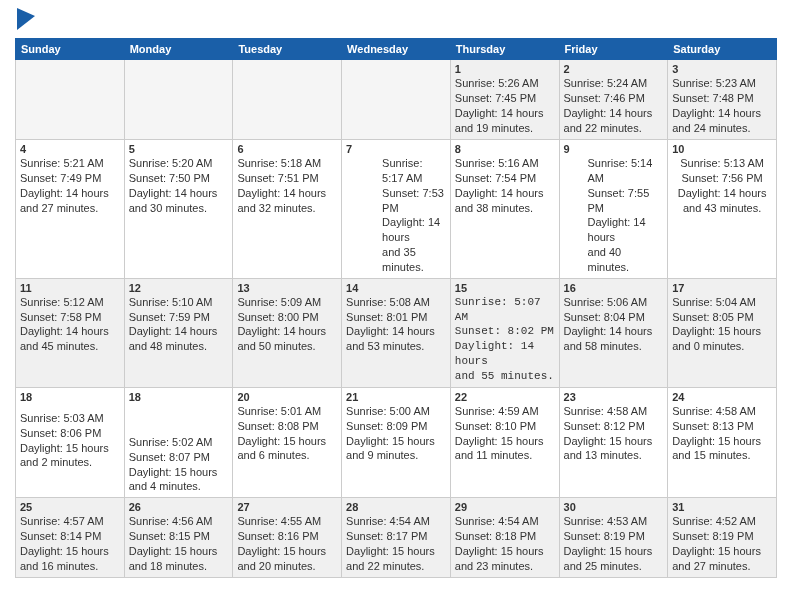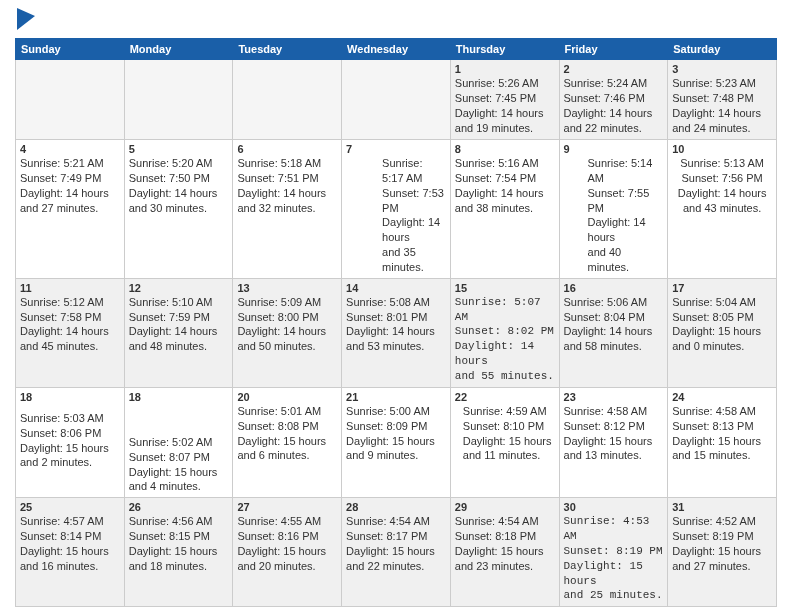--- a/index.html
+++ b/index.html
@@ -286,21 +286,21 @@
           </td>
           <td>
             <span class="day-num">21</span>
             <div class="day-info" style="white-space: pre-line;">Sunrise: 5:00 AM
 Sunset: 8:09 PM
 Daylight: 15 hours
 and 9 minutes.</div>
           </td>
           <td>
             <span class="day-num">22</span>
-            <div class="day-info" style="white-space: pre-line; margin-left: 8px;">Sunrise: 4:59 AM
+            <div class="day-info" style="white-space: pre-line;">Sunrise: 4:59 AM
 Sunset: 8:10 PM
 Daylight: 15 hours
 and 11 minutes.</div>
           </td>
           <td>
             <span class="day-num">23</span>
             <div class="day-info" style="white-space: pre-line;">Sunrise: 4:58 AM
 Sunset: 8:12 PM
 Daylight: 15 hours
 and 13 minutes.</div>
@@ -344,21 +344,21 @@
           </td>
           <td class="shaded">
             <span class="day-num">29</span>
             <div class="day-info" style="white-space: pre-line;">Sunrise: 4:54 AM
 Sunset: 8:18 PM
 Daylight: 15 hours
 and 23 minutes.</div>
           </td>
           <td class="shaded">
             <span class="day-num">30</span>
-            <div class="day-info" style="white-space: pre-line; font-family: Liberation Mono, monospace;">Sunrise: 4:53 AM
+            <div class="day-info" style="white-space: pre-line;">Sunrise: 4:53 AM
 Sunset: 8:19 PM
 Daylight: 15 hours
 and 25 minutes.</div>
           </td>
           <td class="shaded">
             <span class="day-num">31</span>
             <div class="day-info" style="white-space: pre-line;">Sunrise: 4:52 AM
 Sunset: 8:19 PM
 Daylight: 15 hours
 and 27 minutes.</div>

